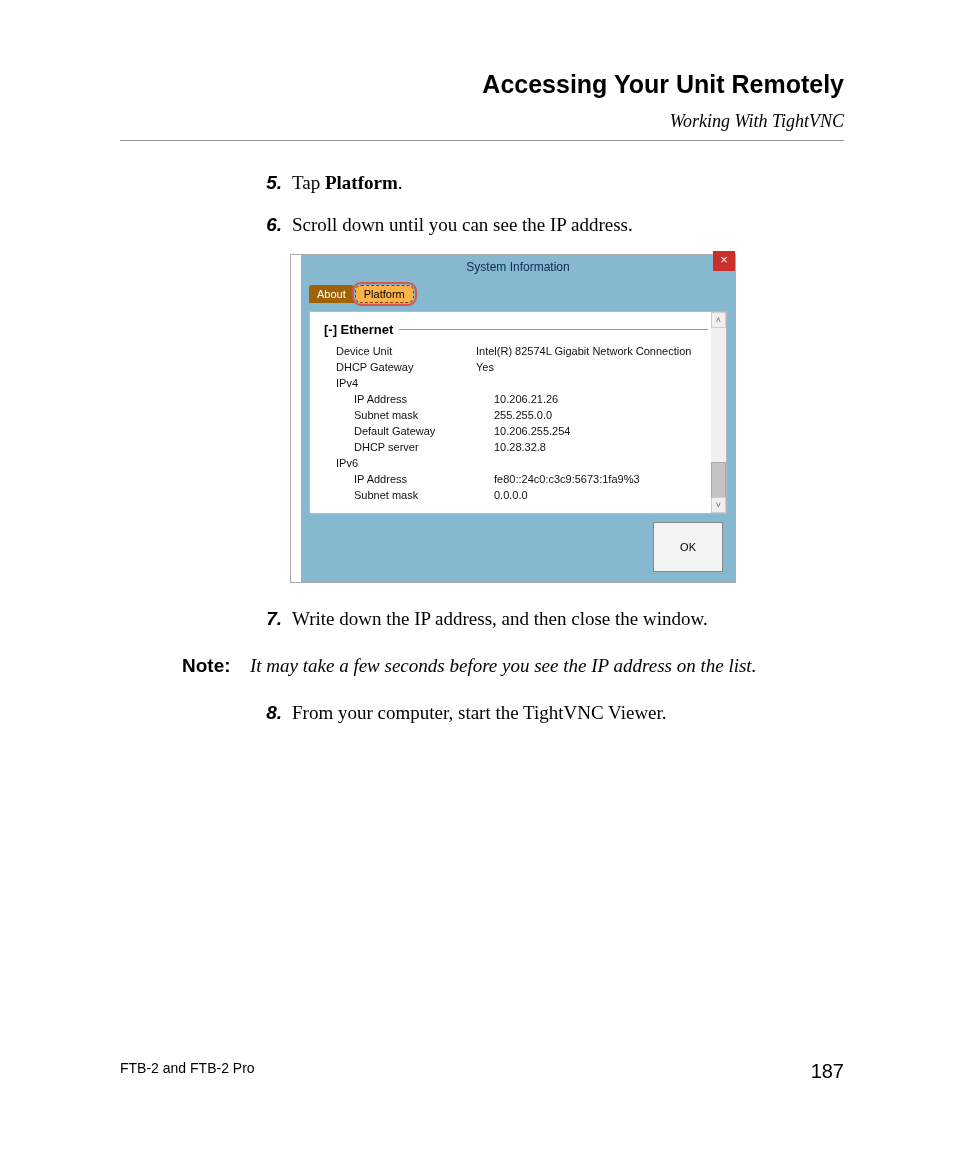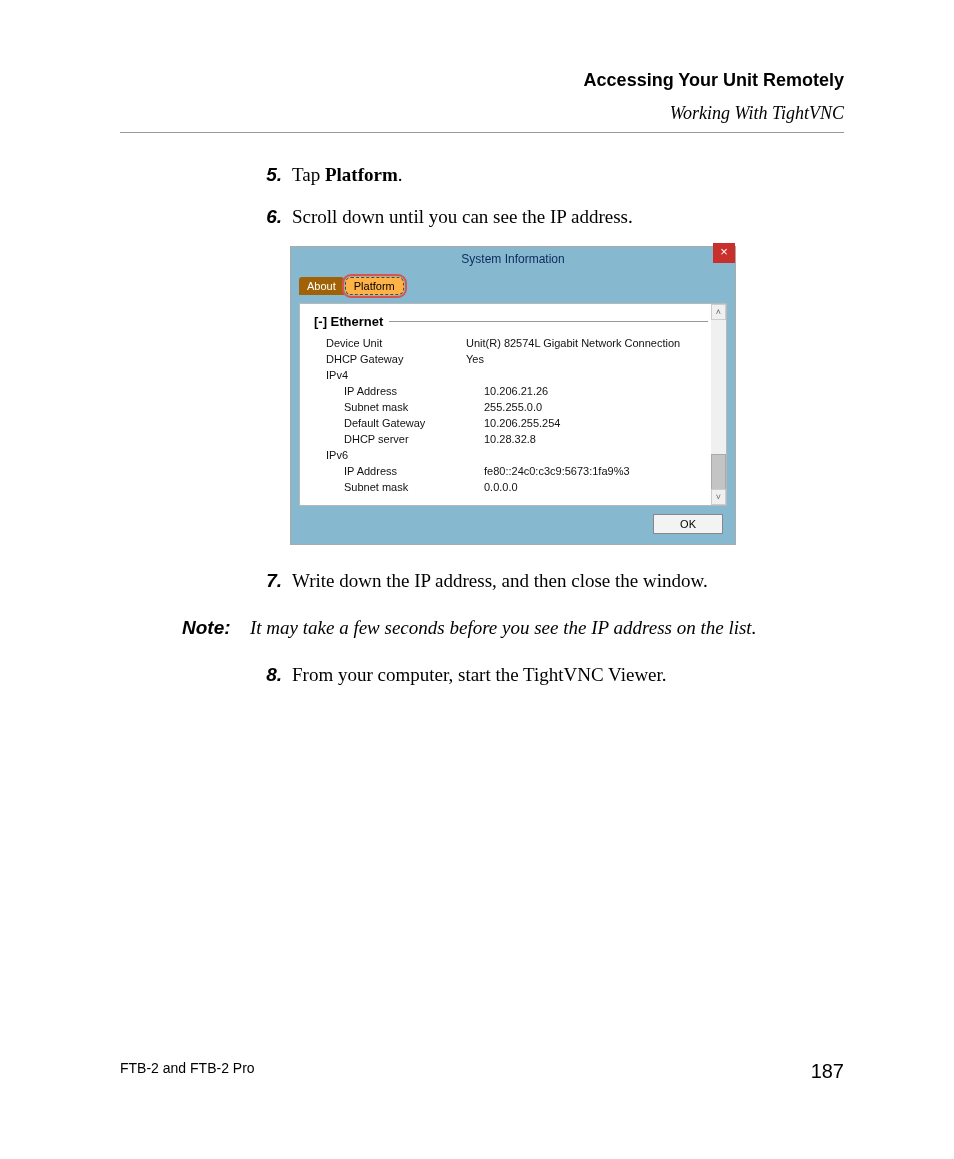--- a/index.html
+++ b/index.html
@@ -19,21 +19,21 @@
     height: 100%;
     position: relative;
   }
   .hdr {
     text-align: right;
     margin-bottom: 8px;
   }
   .hdr-title {
     font-family: Arial, Helvetica, sans-serif;
     font-weight: bold;
-    font-size: 18px;
+    font-size: 25px;
   }
   .hdr-sub {
     font-style: italic;
     font-size: 18px;
     margin-top: 12px;
   }
   .hdr-rule {
     border: none;
     border-top: 1px solid #999;
     margin: 6px 0 28px 0;
@@ -59,39 +59,39 @@
   .step-body { flex: 1; }
   .serif-bold { font-weight: bold; }
   .note-row {
     display: flex;
     margin: 22px 0 22px 62px;
     font-size: 19px;
   }
   .note-label {
     font-family: Arial, Helvetica, sans-serif;
     font-weight: bold;
-    font-style: italic;
     flex: 0 0 68px;
   }
   .note-body {
     font-style: italic;
     flex: 1;
   }
 
   
   .shot-wrap {
     margin: 16px 0 22px 170px;
     width: 444px;
     border: 1px solid #aaa;
   }
   .win {
     background: #86b8d0;
     font-family: "Segoe UI", Arial, sans-serif;
     font-size: 12px;
     color: #000;
+    margin-left: 10px;
   }
   .win-titlebar {
     display: flex;
     align-items: center;
     justify-content: center;
     position: relative;
     height: 24px;
   }
   .win-title {
     color: #0b2b5a;
@@ -208,21 +208,21 @@
   .ind2 .k { padding-left: 30px; width: 140px; }
   .btn-row {
     display: flex;
     justify-content: flex-end;
     padding: 8px 4px 2px 0;
   }
   .ok-btn {
     background: #f3f3f3;
     border: 1px solid #888;
     font-size: 11px;
-    padding: 3px 26px;
+    padding: 18px 26px;
     font-family: "Segoe UI", Arial, sans-serif;
   }
 
   .footer {
     position: absolute;
     bottom: 76px;
     left: 120px;
     right: 110px;
     display: flex;
     justify-content: space-between;
@@ -274,21 +274,21 @@
           <div class="scroll-thumb"></div>
           <div class="scroll-dn">˅</div>
 
           <div class="grp-header">
             <span>[-] Ethernet</span>
             <span class="line"></span>
           </div>
 
           <div class="kv ind1">
             <div class="k">Device Unit</div>
-            <div class="v">Unit(R) 82574L Gigabit Network Connection</div>
+            <div class="v">Intel(R) 82574L Gigabit Network Connection</div>
           </div>
           <div class="kv ind1">
             <div class="k">DHCP Gateway</div>
             <div class="v">Yes</div>
           </div>
           <div class="kv ind1">
             <div class="k">IPv4</div>
             <div class="v"></div>
           </div>
           <div class="kv ind2">

